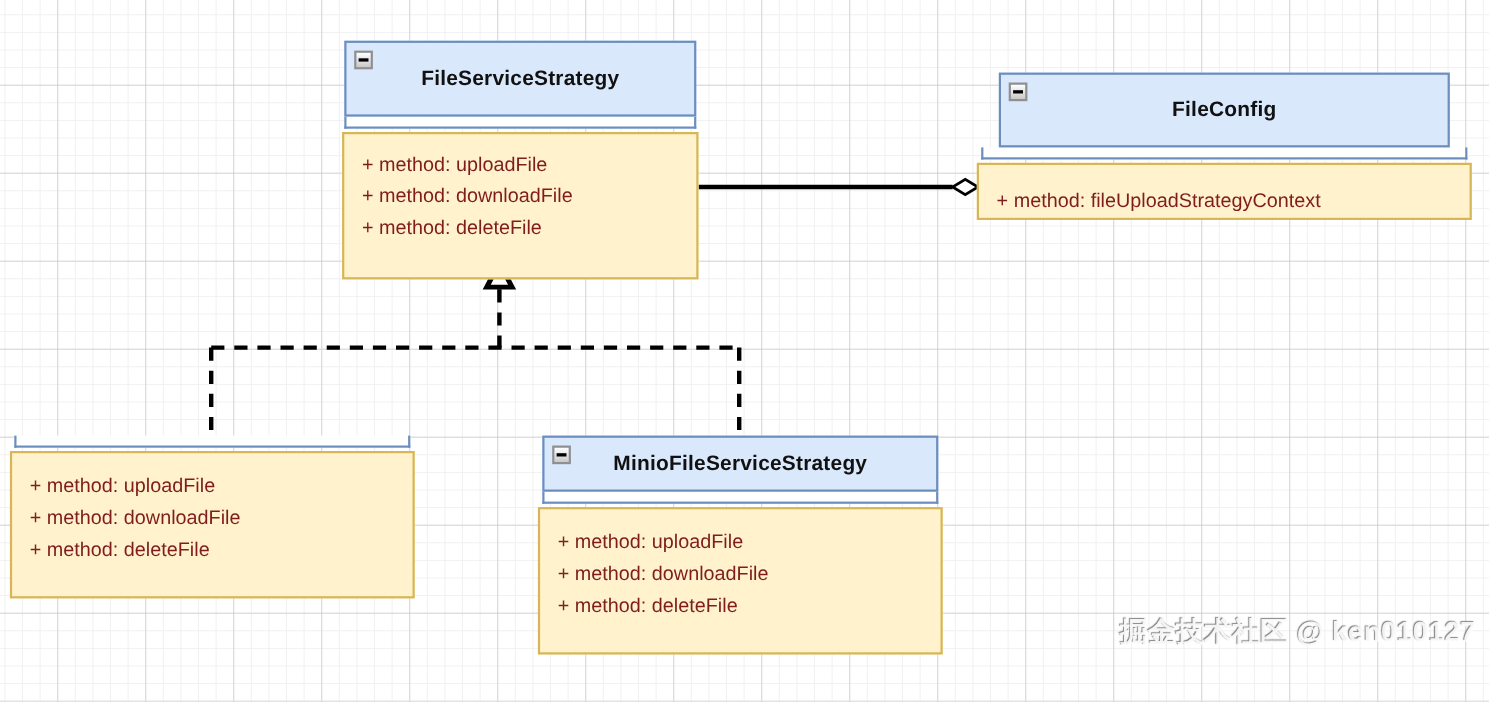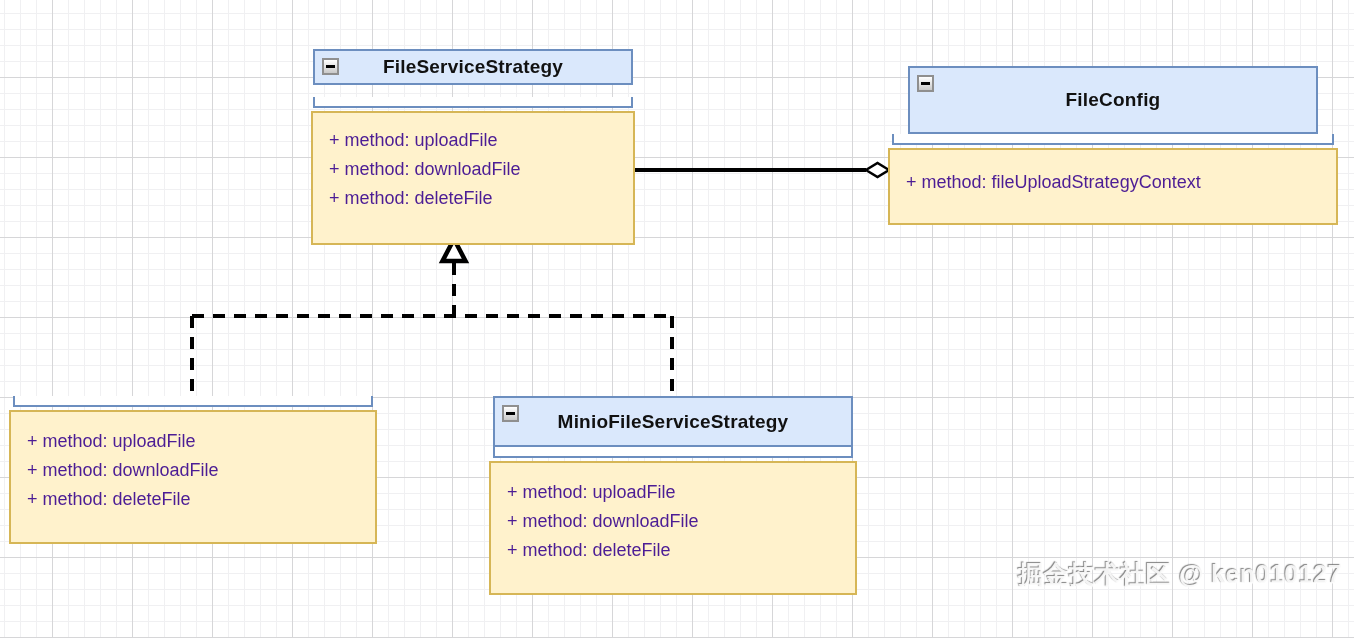--- a/index.html
+++ b/index.html
@@ -58,21 +58,21 @@
   .uml-body{
     position:relative;
     margin:0 -2px;
     background:#fff2cc;
     border:2px solid #d6b656;
     box-sizing:border-box;
     padding:13px 16px 0 16px;
   }
   .uml-method{
     font-size:18px;
-    color:#4c1d95;
+    color:#7f1d1d;
     line-height:29px;
     white-space:nowrap;
   }
   #edges{position:absolute;left:0;top:0;width:1354px;height:638px;}
   #watermark{
     position:absolute;
     right:12px;top:558px;
     font-size:25px;
     font-weight:bold;
     color:rgba(252,252,252,0.93);
@@ -96,21 +96,21 @@
     <g stroke="#000" stroke-width="4" fill="none">
       <line x1="454" y1="263" x2="454" y2="316" stroke-dasharray="12 9"></line>
       <line x1="192" y1="316" x2="672" y2="316" stroke-dasharray="12 9"></line>
       <line x1="192" y1="316" x2="192" y2="395" stroke-dasharray="12 9"></line>
       <line x1="672" y1="316" x2="672" y2="395" stroke-dasharray="12 9"></line>
       <polygon points="454,239 465.5,261 442.5,261" fill="#fff" stroke="#000" stroke-width="4.5"></polygon>
     </g>
   </svg>
 
   <div class="uml-class" style="left:311px;top:37px;width:324px;">
-    <div class="uml-header" style="height:36px;margin:12px 2px;">
+    <div class="uml-header" style="height:69px;margin:0 2px;">
       <span class="collapse-btn">
           <span class="minus"></span>
         </span>
       <span class="uml-title">FileServiceStrategy</span>
     </div>
     <div style="margin:0 2px;">
       <div class="uml-attr-row"></div>
       <div class="uml-gap"></div>
     </div>
     <div class="uml-body" style="height:134px;margin:0;">
@@ -124,21 +124,21 @@
     <div class="uml-header" style="height:68px;margin:0 18px;">
       <span class="collapse-btn">
           <span class="minus"></span>
         </span>
       <span class="uml-title">FileConfig</span>
     </div>
     <div style="margin:0 2px;">
       <div class="uml-attr-row"></div>
       <div class="uml-gap"></div>
     </div>
-    <div class="uml-body" style="height:77px;padding-top:18px;">
+    <div class="uml-body" style="height:52px;padding-top:18px;">
       <div class="uml-method">+ method: fileUploadStrategyContext</div>
     </div>
   </div>
 
   <div class="uml-class" style="left:11px;top:396px;width:364px;">
     <div style="margin:0 2px;">
       <div class="uml-attr-row"></div>
       <div class="uml-gap"></div>
     </div>
     <div class="uml-body" style="height:134px;padding-top:15px;">

